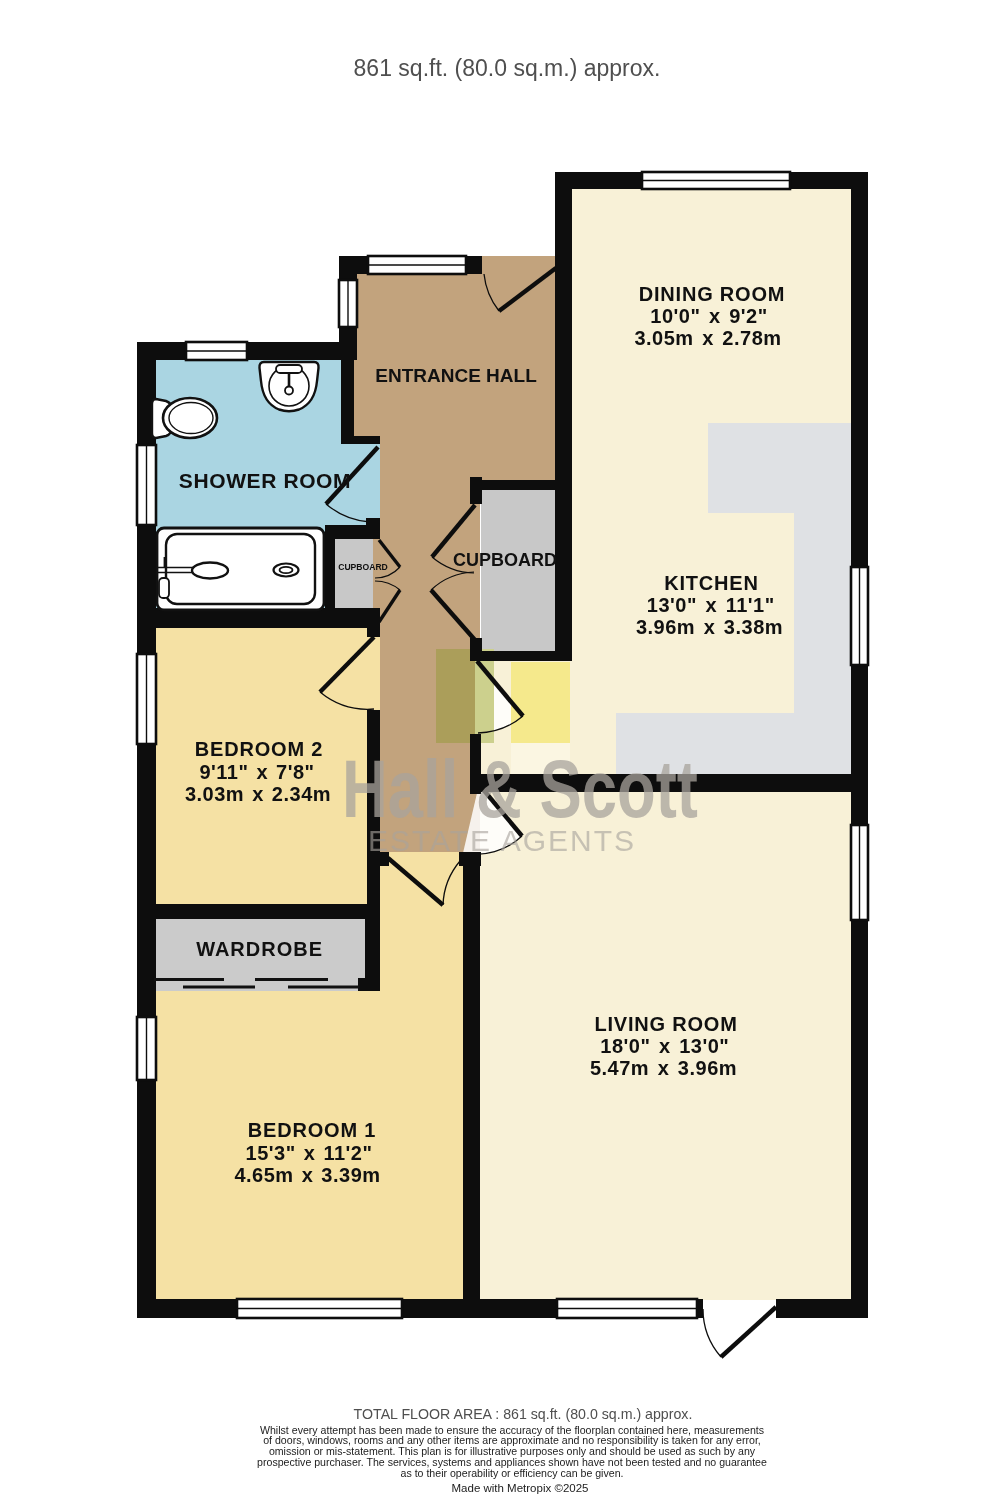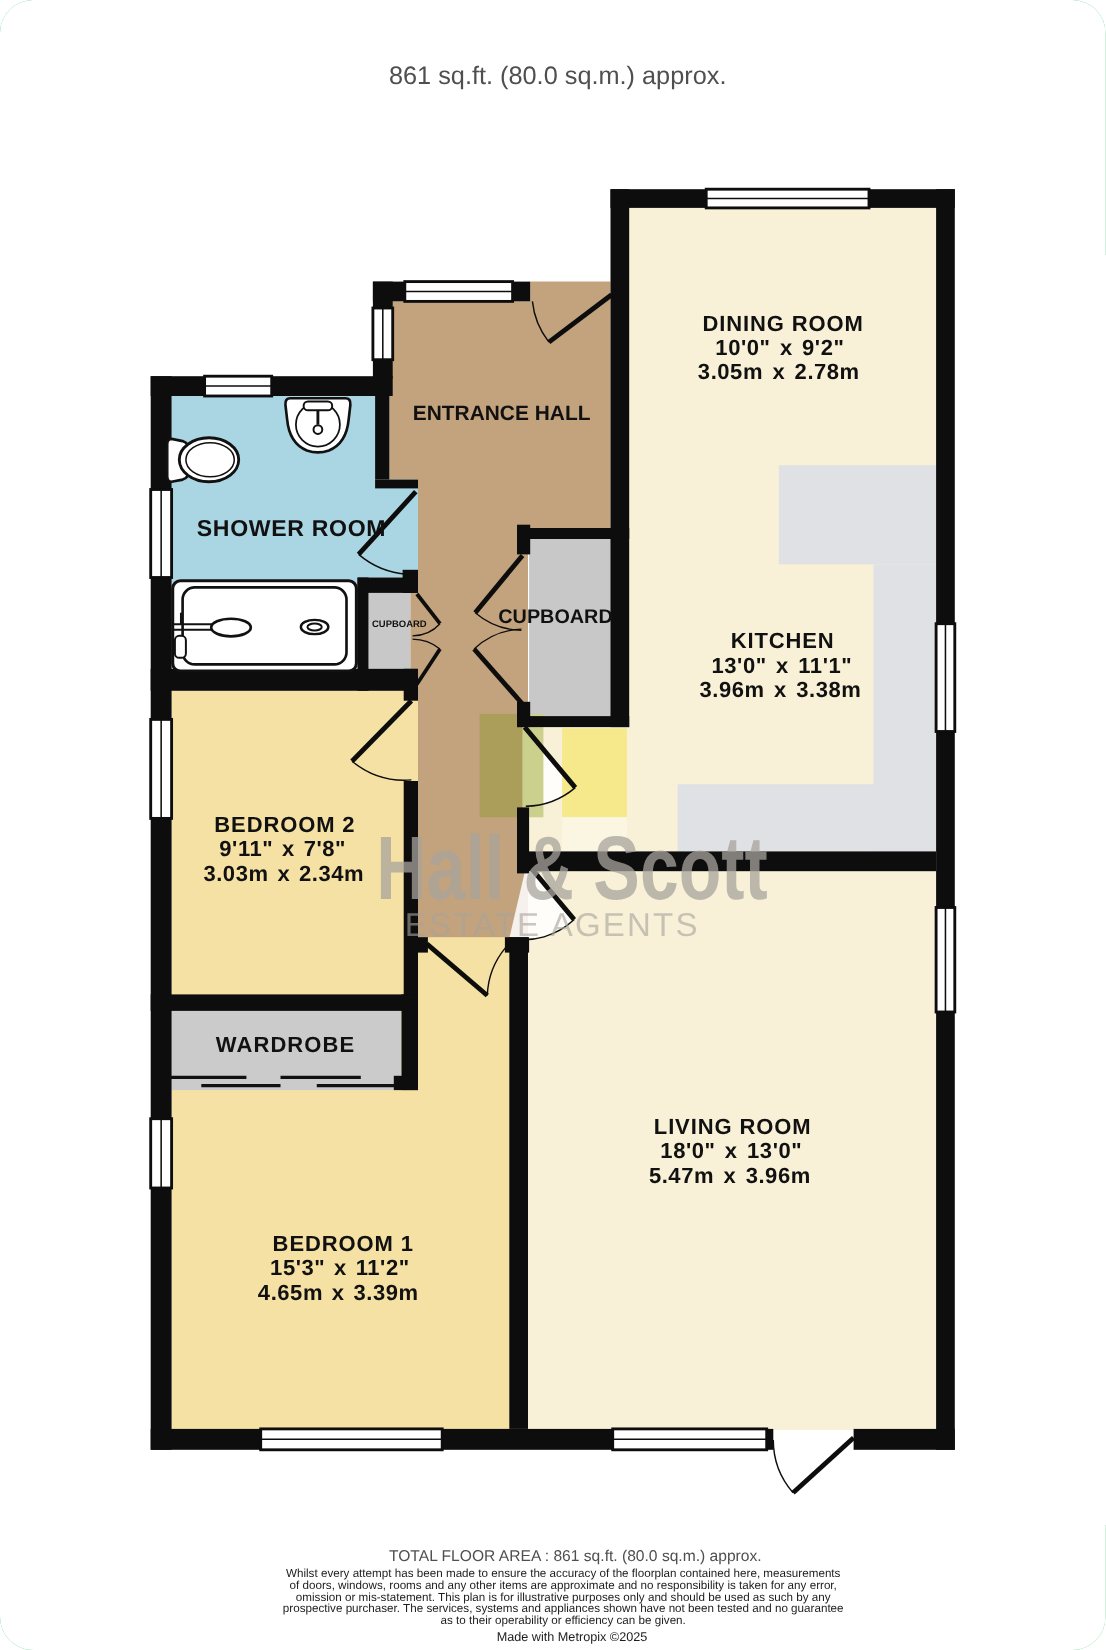--- a/index.html
+++ b/index.html
@@ -1,17 +1,17 @@
 <!DOCTYPE html>
 <html><head>
 <meta charset="utf-8">
 <style>
   html,body{margin:0;padding:0;background:#ffffff;}
-  .page{position:relative;width:1005px;height:1500px;background:#22c55e;overflow:hidden;
-        font-family:"Liberation Sans", sans-serif;border-radius:30px;}
+  .page{position:relative;width:917px;height:1500px;background:#22c55e;overflow:hidden;
+        font-family:"Liberation Sans", sans-serif;}
   svg text{font-family:"Liberation Sans", sans-serif;}
 </style>
 </head>
 <body>
 <div class="page">
 <svg width="1005" height="1500" viewBox="0 0 1005 1500">
 
 <rect x="0" y="0" width="1005" height="1500" fill="#ffffff"></rect>
 
 <text x="507" y="76" font-size="23" fill="#4f4f4f" text-anchor="middle">861 sq.ft. (80.0 sq.m.) approx.</text>

